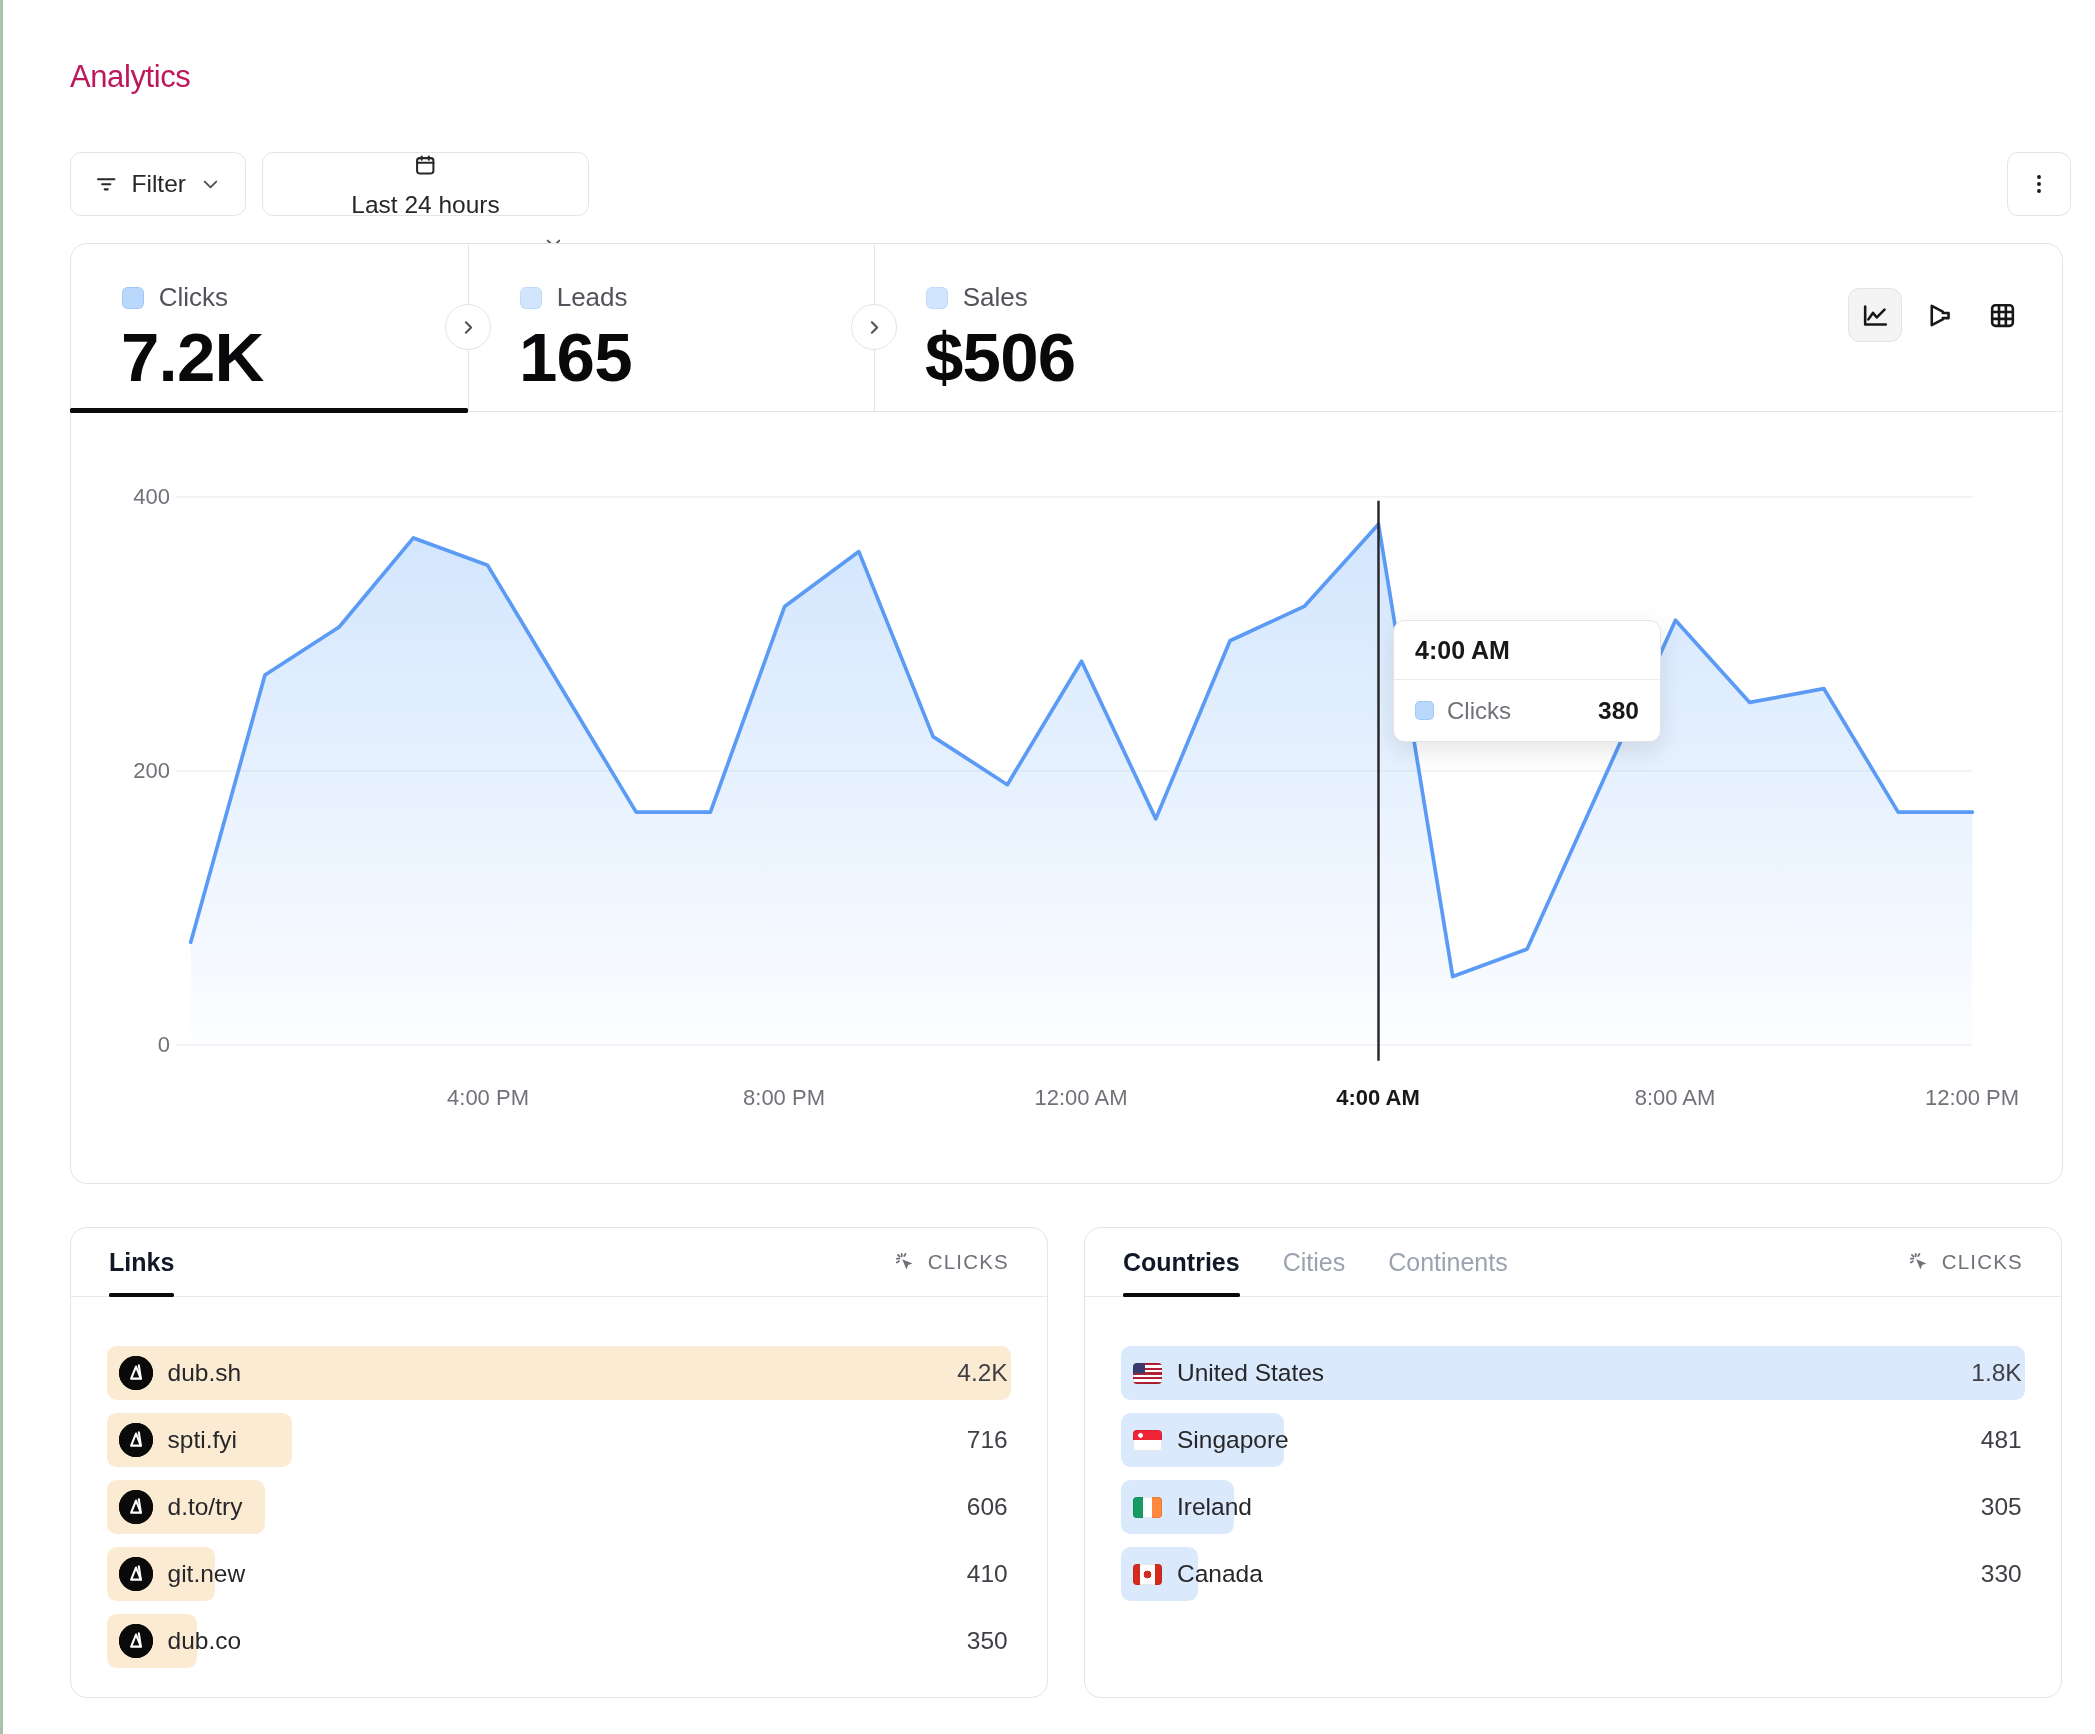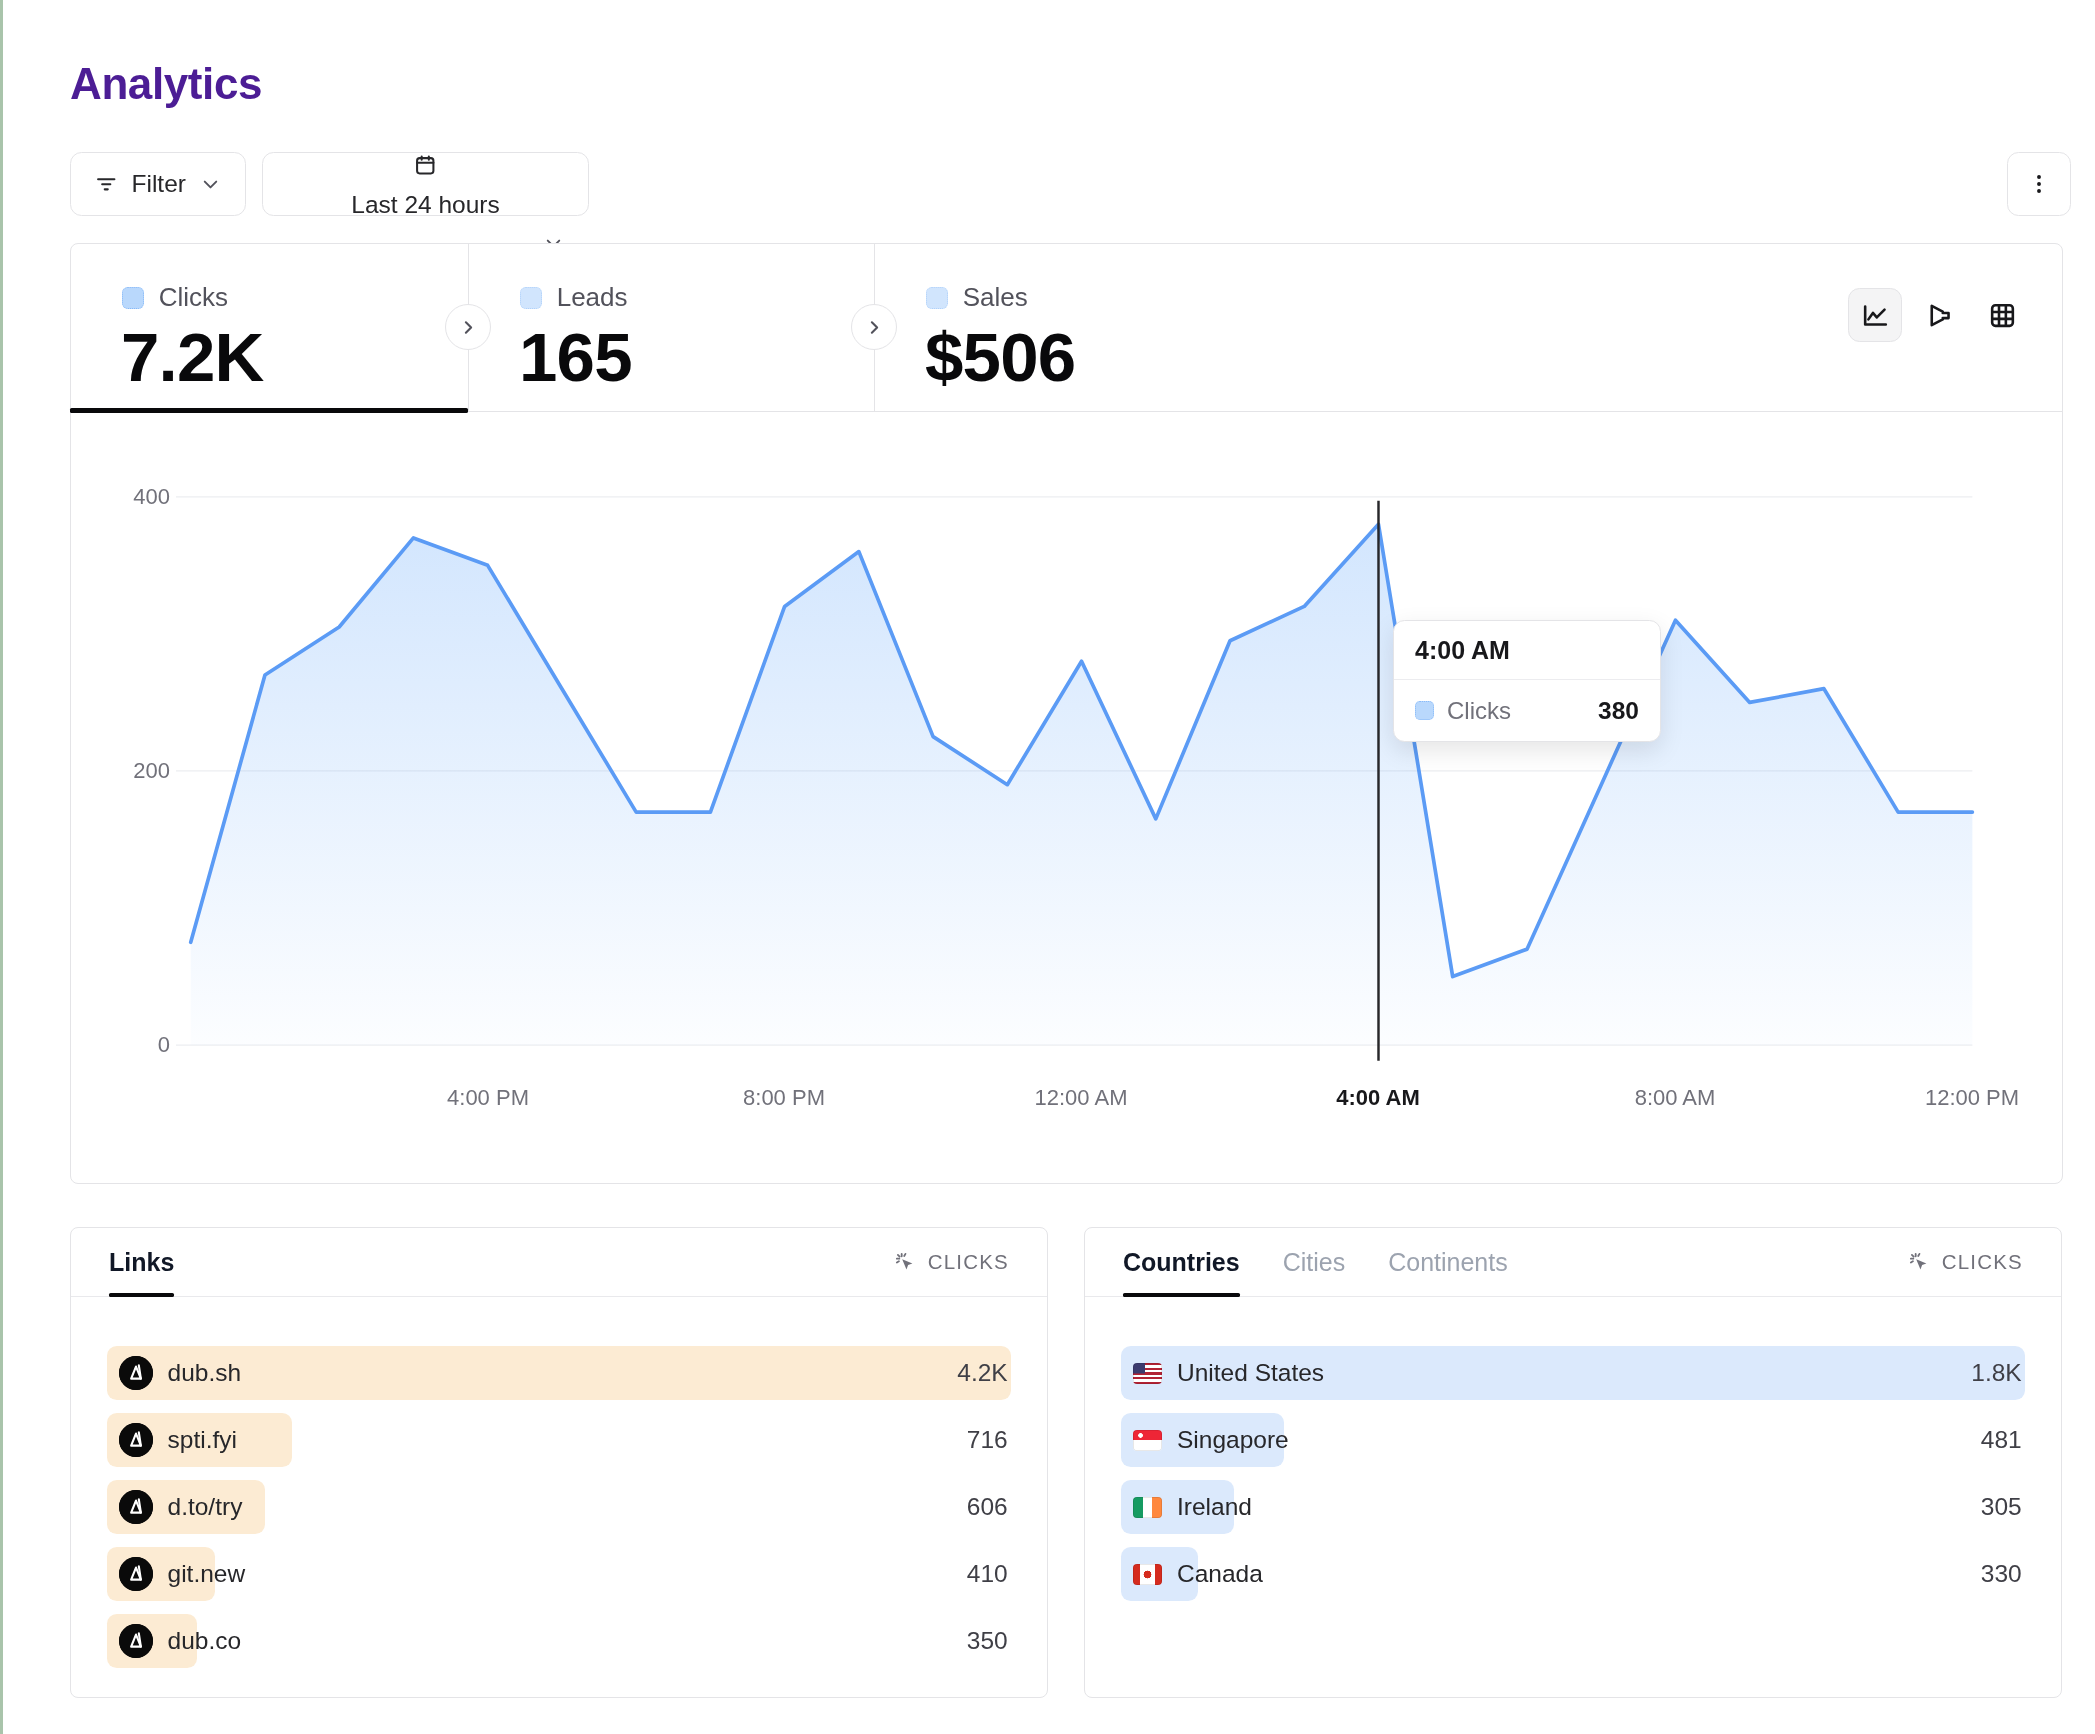--- a/index.html
+++ b/index.html
@@ -1,34 +1,34 @@
 <!DOCTYPE html>
 <html style="font-size:13px"><head>
 <meta charset="utf-8">
 <style>
   * { margin:0; padding:0; box-sizing:border-box; }
   html,body { width:2096px; height:1735px; background:#fff;
     font-family:"Liberation Sans","DejaVu Sans",sans-serif; color:#18181b; }
   body { position:relative; overflow:hidden; }
   .edge-strip { position:absolute; left:0; top:0; width:3.3px; height:100%; background:#a9c4ab; }
 
-  .page-title { position:absolute; left:70px; top:59px; font-size:44px; font-weight:700; color:#4c1d95; letter-spacing:-0.4px; }
+  .page-title { position:absolute; left:70px; top:59px; font-size:31px; font-weight:400; color:#be185d; letter-spacing:-0.4px; }
 
   
   .btn { position:absolute; top:152px; height:64px; display:flex; align-items:center; gap:13px;
     border:1.2px solid #e4e4e7; border-radius:11.5px; background:#fff; padding:0 23px;
     font-size:24.5px; color:#27272a; cursor:pointer; }
   .btn svg { flex:0 0 auto; }
   .btn-filter { left:70px; }
   .btn-range { left:262px; width:327px;flex-direction:column; }
   .btn-range .chev { margin-left:auto; }
   .btn-kebab { left:2007px; width:64px; justify-content:center; padding:0; }
 
   
-  .card { position:absolute; border:1.2px solid #e4e4e7; border-radius:8px; background:#fff; }
+  .card { position:absolute; border:1.2px solid #e4e4e7; border-radius:17px; background:#fff; }
   .main-card { left:70px; top:243px; width:1993px; height:941px; }
 
   .stat-divider { position:absolute; top:243px; width:1.2px; height:169px; background:#e4e4e7; }
   .stats-bottom { position:absolute; left:70px; top:411px; width:1993px; height:1.2px; background:#e4e4e7; }
   .active-underline { position:absolute; left:70px; top:408px; width:398px; height:4.9px; background:#09090b; border-radius:1.6px; }
 
   .stat { position:absolute; top:243px; height:168px; cursor:pointer; }
   .stat-head { position:absolute; left:52px; top:39px; display:flex; align-items:center; gap:14.7px; }
   .chip { width:22px; height:22px; border-radius:5.7px; background:#b9d8fc; border:1.6px dotted #85b8f8; }
   .chip.muted { opacity:.65; }

